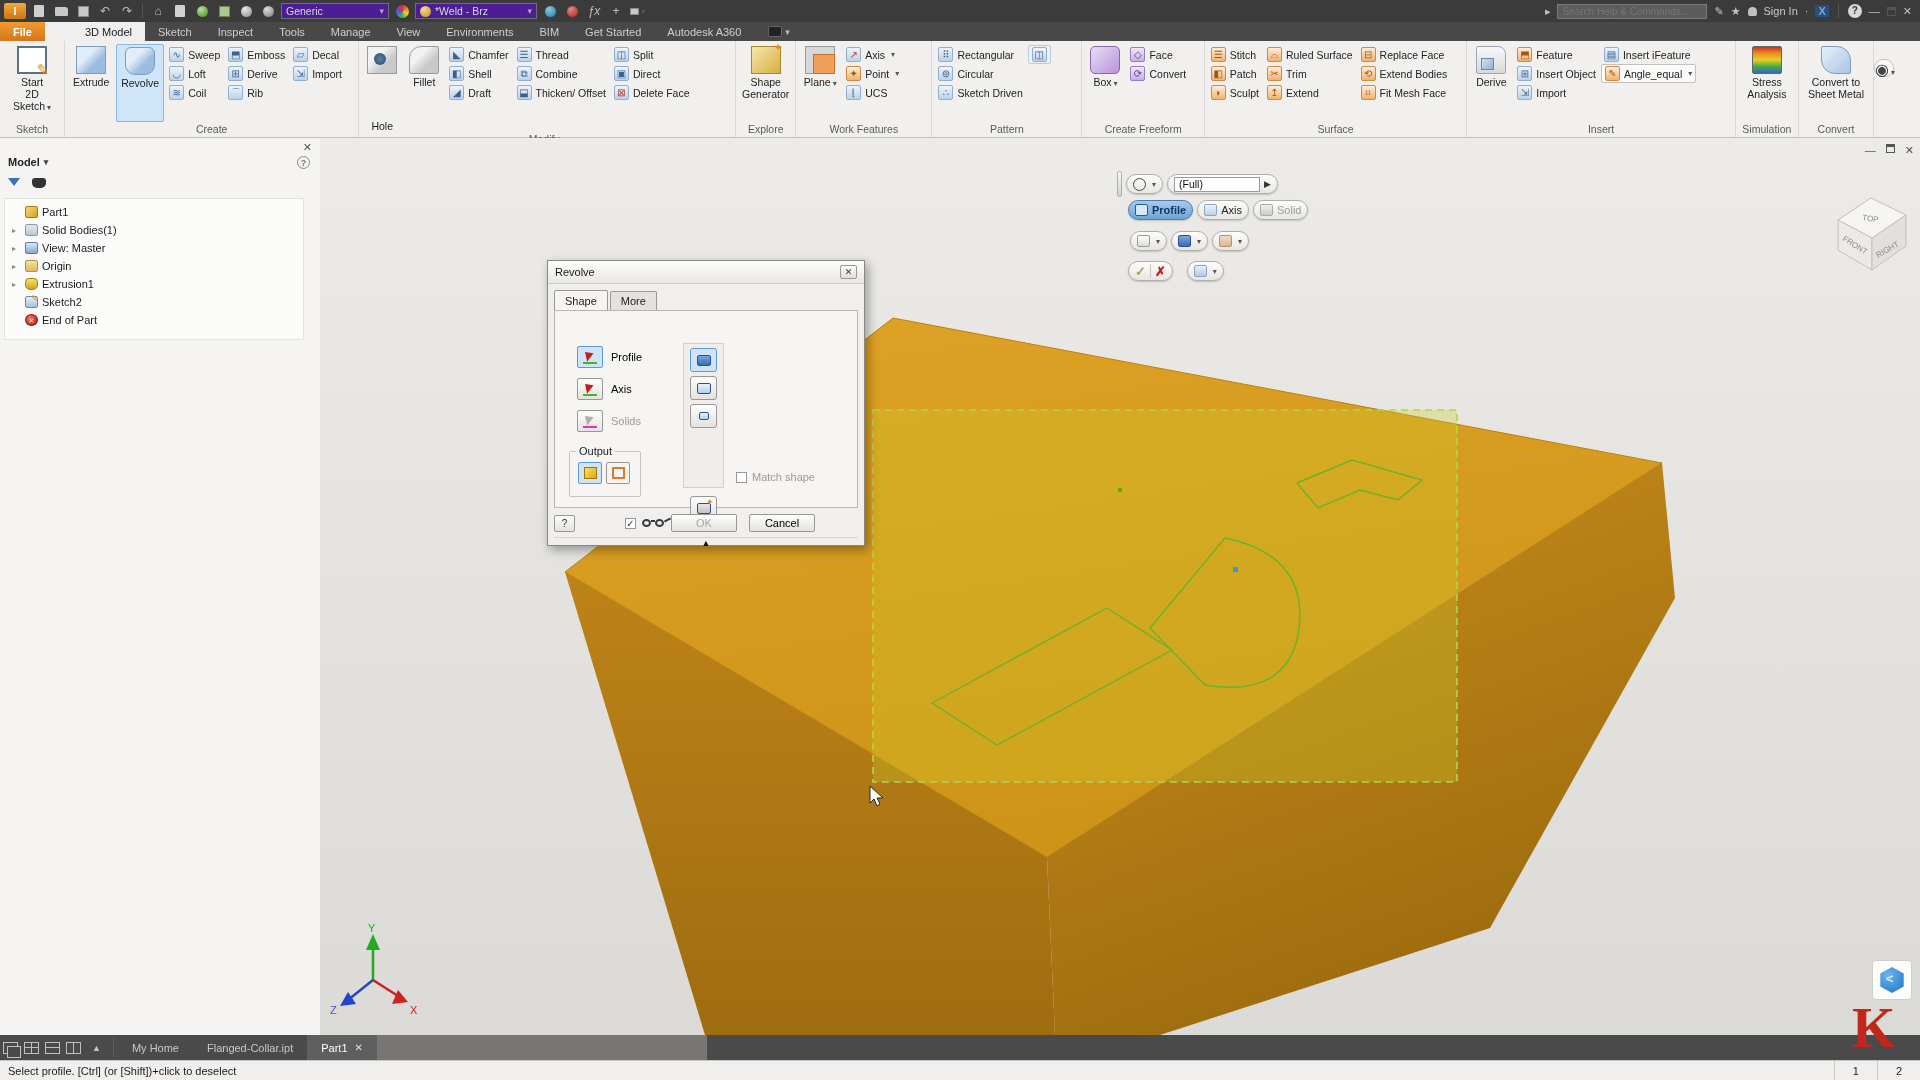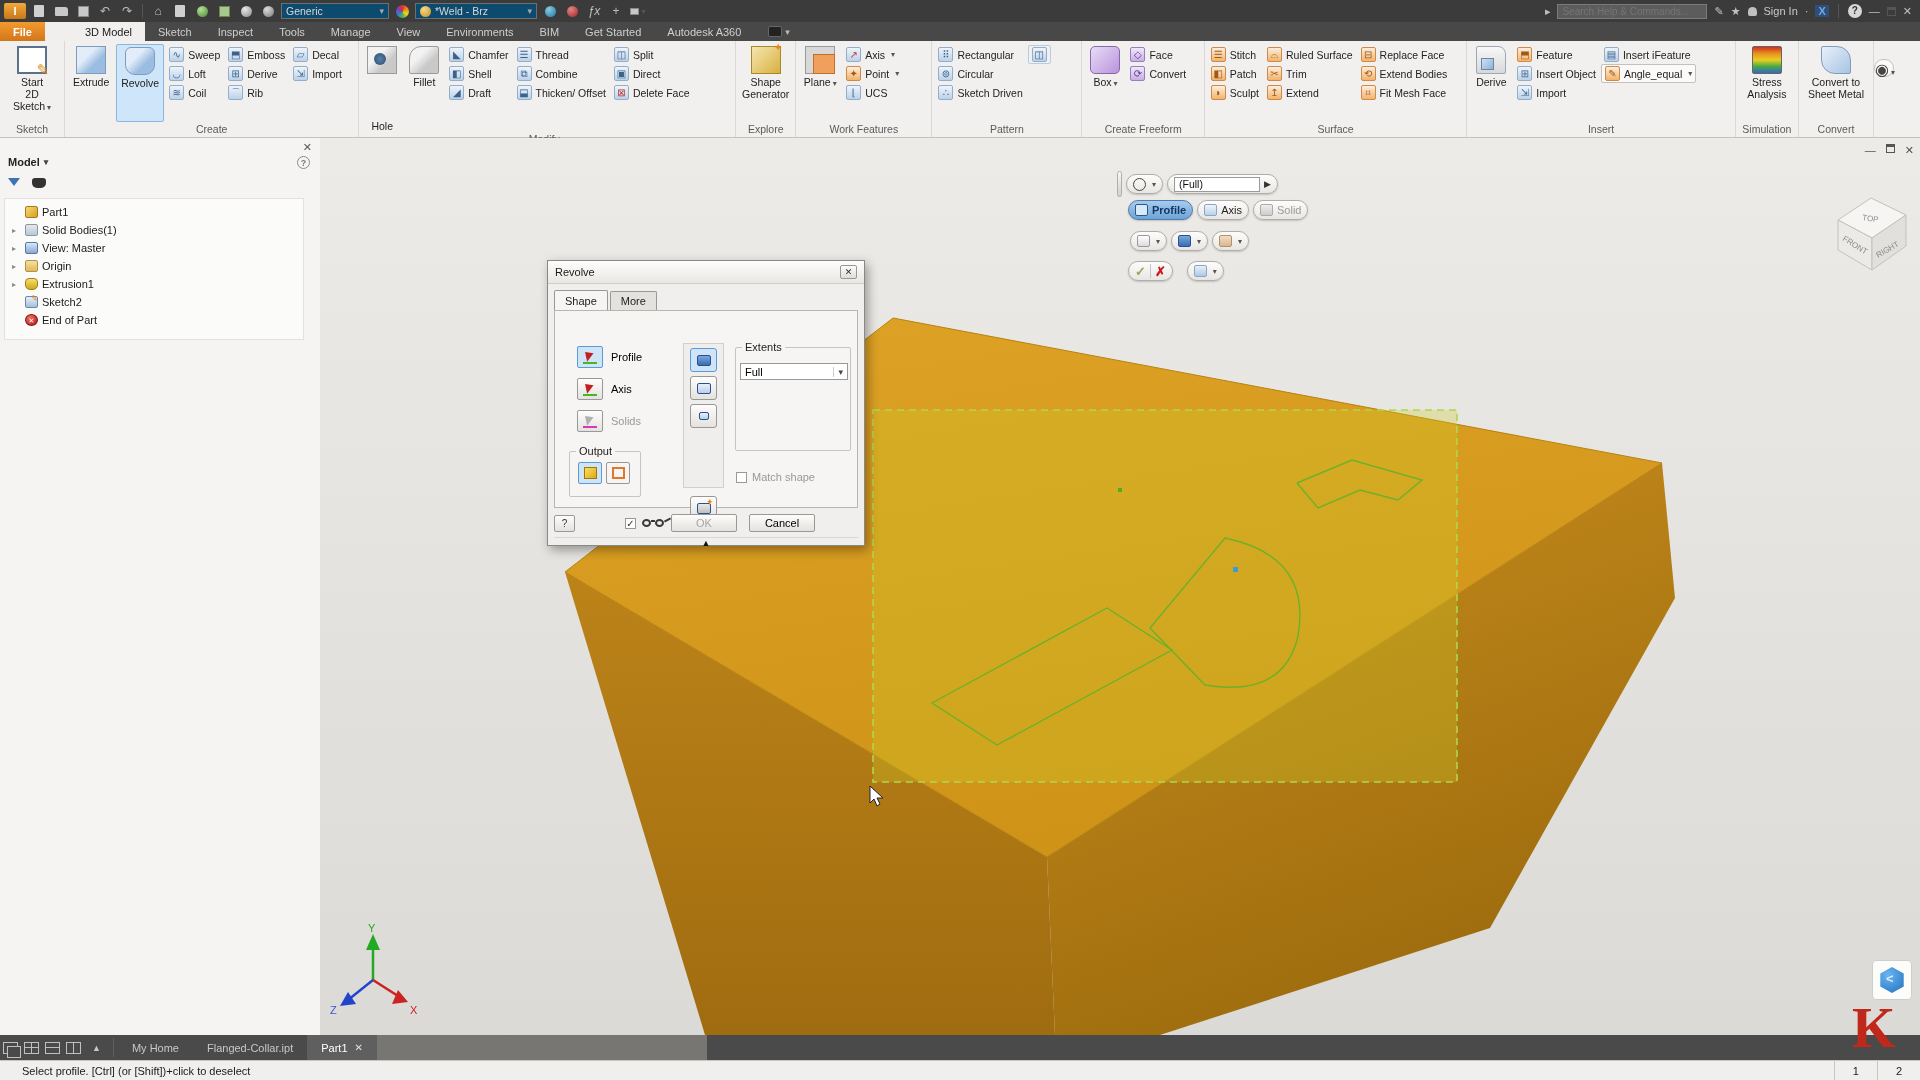--- a/index.html
+++ b/index.html
@@ -6,21 +6,21 @@
   html,body { width:1920px; height:1080px; overflow:hidden; font-family:"Liberation Sans", sans-serif; background:#e5e4e1; }
 
   
   #titlebar { position:absolute; top:0; left:0; width:1920px; height:22px; background:#3b3b3b; color:#c9c9c9; font-size:11px; display:flex; align-items:center; }
   .tb-left { display:flex; align-items:center; gap:4px; padding-left:4px; }
   .logo { width:22px; height:16px; background:linear-gradient(#f2a93c,#c87818); border-radius:2px; color:#fff; font-weight:bold; font-size:11px; text-align:center; line-height:16px; }
   .tbi { width:18px; height:16px; display:flex; align-items:center; justify-content:center; color:#bdbdbd; font-size:12px; }
   .tbi .pg { width:10px; height:12px; background:#d0d0d0; border-radius:1px; }
   .tbi .fol { width:13px; height:9px; background:#c8c8c8; border-radius:1px 3px 1px 1px; }
   .tbi .sav { width:11px; height:11px; background:#c8c8c8; border:1px solid #8a8a8a; }
-  .tb-combo { height:16px; background:#0c4a6e; border:1px solid #6f6f6f; color:#d6d6d6; font-size:10.5px; display:flex; align-items:center; padding:0 4px; gap:4px; }
+  .tb-combo { height:16px; background:#4c1d95; border:1px solid #6f6f6f; color:#d6d6d6; font-size:10.5px; display:flex; align-items:center; padding:0 4px; gap:4px; }
   .tb-combo:after { content:"▾"; color:#aaa; font-size:9px; margin-left:auto; }
   .wheel { width:13px; height:13px; border-radius:50%; background:conic-gradient(#e03030,#e89020,#e8d820,#50b050,#3878d0,#8040b0,#e03030); }
   .sphere { width:11px; height:11px; border-radius:50%; background:radial-gradient(circle at 35% 30%,#f5d98a,#c89020); }
   .sep-v { width:1px; height:14px; background:#555; margin:0 2px; }
   .tb-title { position:absolute; left:0; right:0; text-align:center; font-size:11px; color:#c4c4c4; pointer-events:none; }
   .tb-right { margin-left:auto; display:flex; align-items:center; gap:7px; padding-right:8px; z-index:2; }
   #search-box { width:150px; height:15px; background:#5c5c5c; border:1px solid #7a7a7a; color:#9d9d9d; font-size:10px; padding:0 4px; font-family:"Liberation Sans",sans-serif; }
   .win-glyph { color:#c0c0c0; font-size:11px; }
   .a360x { color:#6fa8e8; font-weight:bold; background:#2d4f7a; padding:0 3px; font-size:11px; }
   .helpc { width:14px; height:14px; border-radius:50%; background:#d8d8d8; color:#333; font-weight:bold; font-size:10px; text-align:center; line-height:14px; }
@@ -172,21 +172,21 @@
   .win-ic.grid { background:linear-gradient(#c0c0c0,#c0c0c0) 50% 0/1px 100% no-repeat, linear-gradient(#c0c0c0,#c0c0c0) 0 50%/100% 1px no-repeat; }
   .win-ic.hsplit { background:linear-gradient(#c0c0c0,#c0c0c0) 0 50%/100% 1px no-repeat; }
   .win-ic.vsplit { background:linear-gradient(#c0c0c0,#c0c0c0) 50% 0/1px 100% no-repeat; }
   .tb-up { margin:auto 8px; font-size:9px; }
   .tbar-sep { width:1px; background:#5e5e5e; margin:3px 4px; }
   .doc-tab { display:flex; align-items:center; padding:0 14px; gap:7px; }
   .doc-tab.active { background:#5f5f5f; color:#fff; }
   .doc-tab .x { font-size:10px; color:#e0e0e0; }
   #tab-fill { flex:0 0 330px; background:#777673; margin:0; }
   #statusbar { position:absolute; top:1060px; left:0; width:1920px; height:20px; background:#f0efed; border-top:1px solid #c8c6c2; font-size:11px; color:#1a1a1a; display:flex; align-items:center; }
-  #status-msg { padding-left:22px; }
+  #status-msg { padding-left:8px; }
   .counterbox { border-left:1px solid #c8c6c2; height:100%; display:flex; align-items:center; padding:0 18px; }
 
   svg text { font-family:"Liberation Sans",sans-serif; }
 </style>
 </head>
 <body>
 
 <div id="titlebar">
   <div class="tb-left">
     <span class="logo">I</span>
@@ -790,26 +790,20 @@
         <div class="bool-btn">
             <span class="bool-g light"></span>
           </div>
         <div class="bool-btn">
             <span class="bool-g light" style="width:10px;height:8px;"></span>
           </div>
       </div>
       <div class="bool-btn" style="position:absolute; left:135px; top:185px; margin:0;">
           <span class="bool-g spark"></span>
         </div>
-      <div class="grp" style="left:180px; top:36px; width:116px; height:104px;">
-        <span class="grp-cap">Extents</span>
-        <div id="extents-dd" style="left:4px; top:15px;">
-            <span>Full</span>
-          </div>
-      </div>
       <div class="sel-row" style="left:181px; top:160px; gap:5px;">
         <span class="chkbox"></span>
         <span class="dim">Match shape</span>
       </div>
     </div>
     <div class="dlg-bot">
       <span class="help-btn">?</span>
       <span class="chkbox checked" style="margin-left:50px;">✓</span>
       <span class="glasses">
           <span class="lens"></span>

